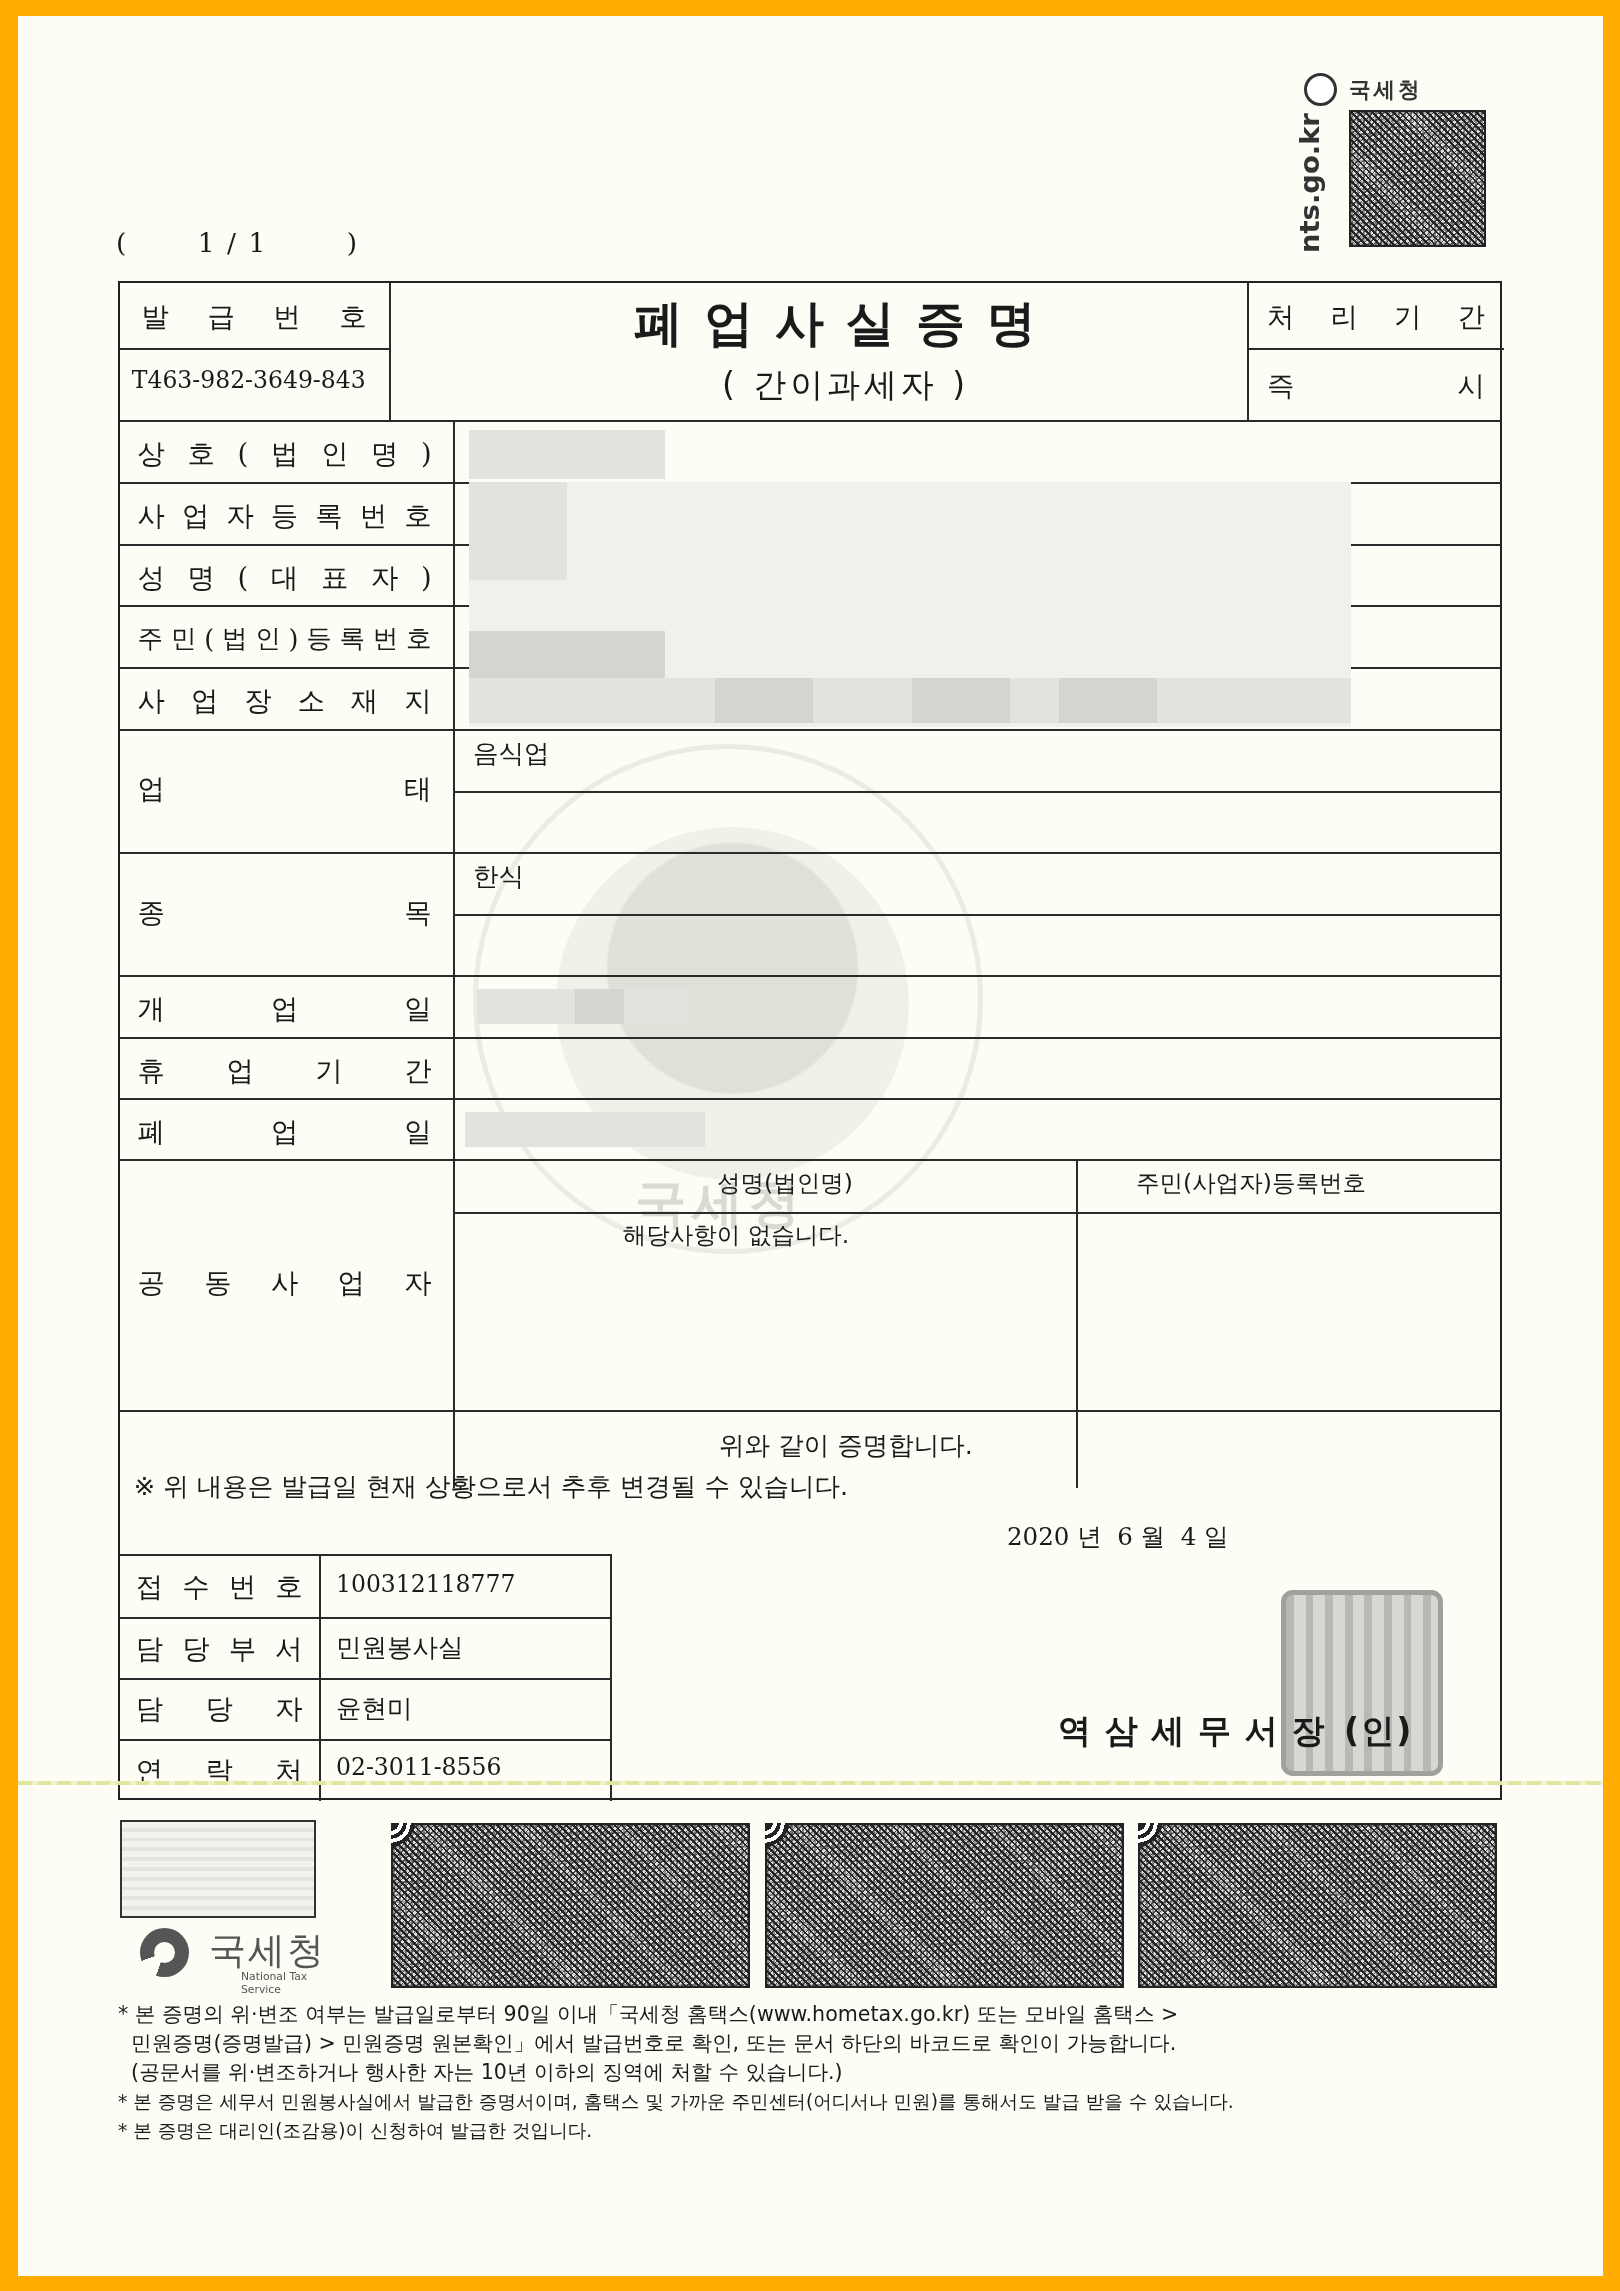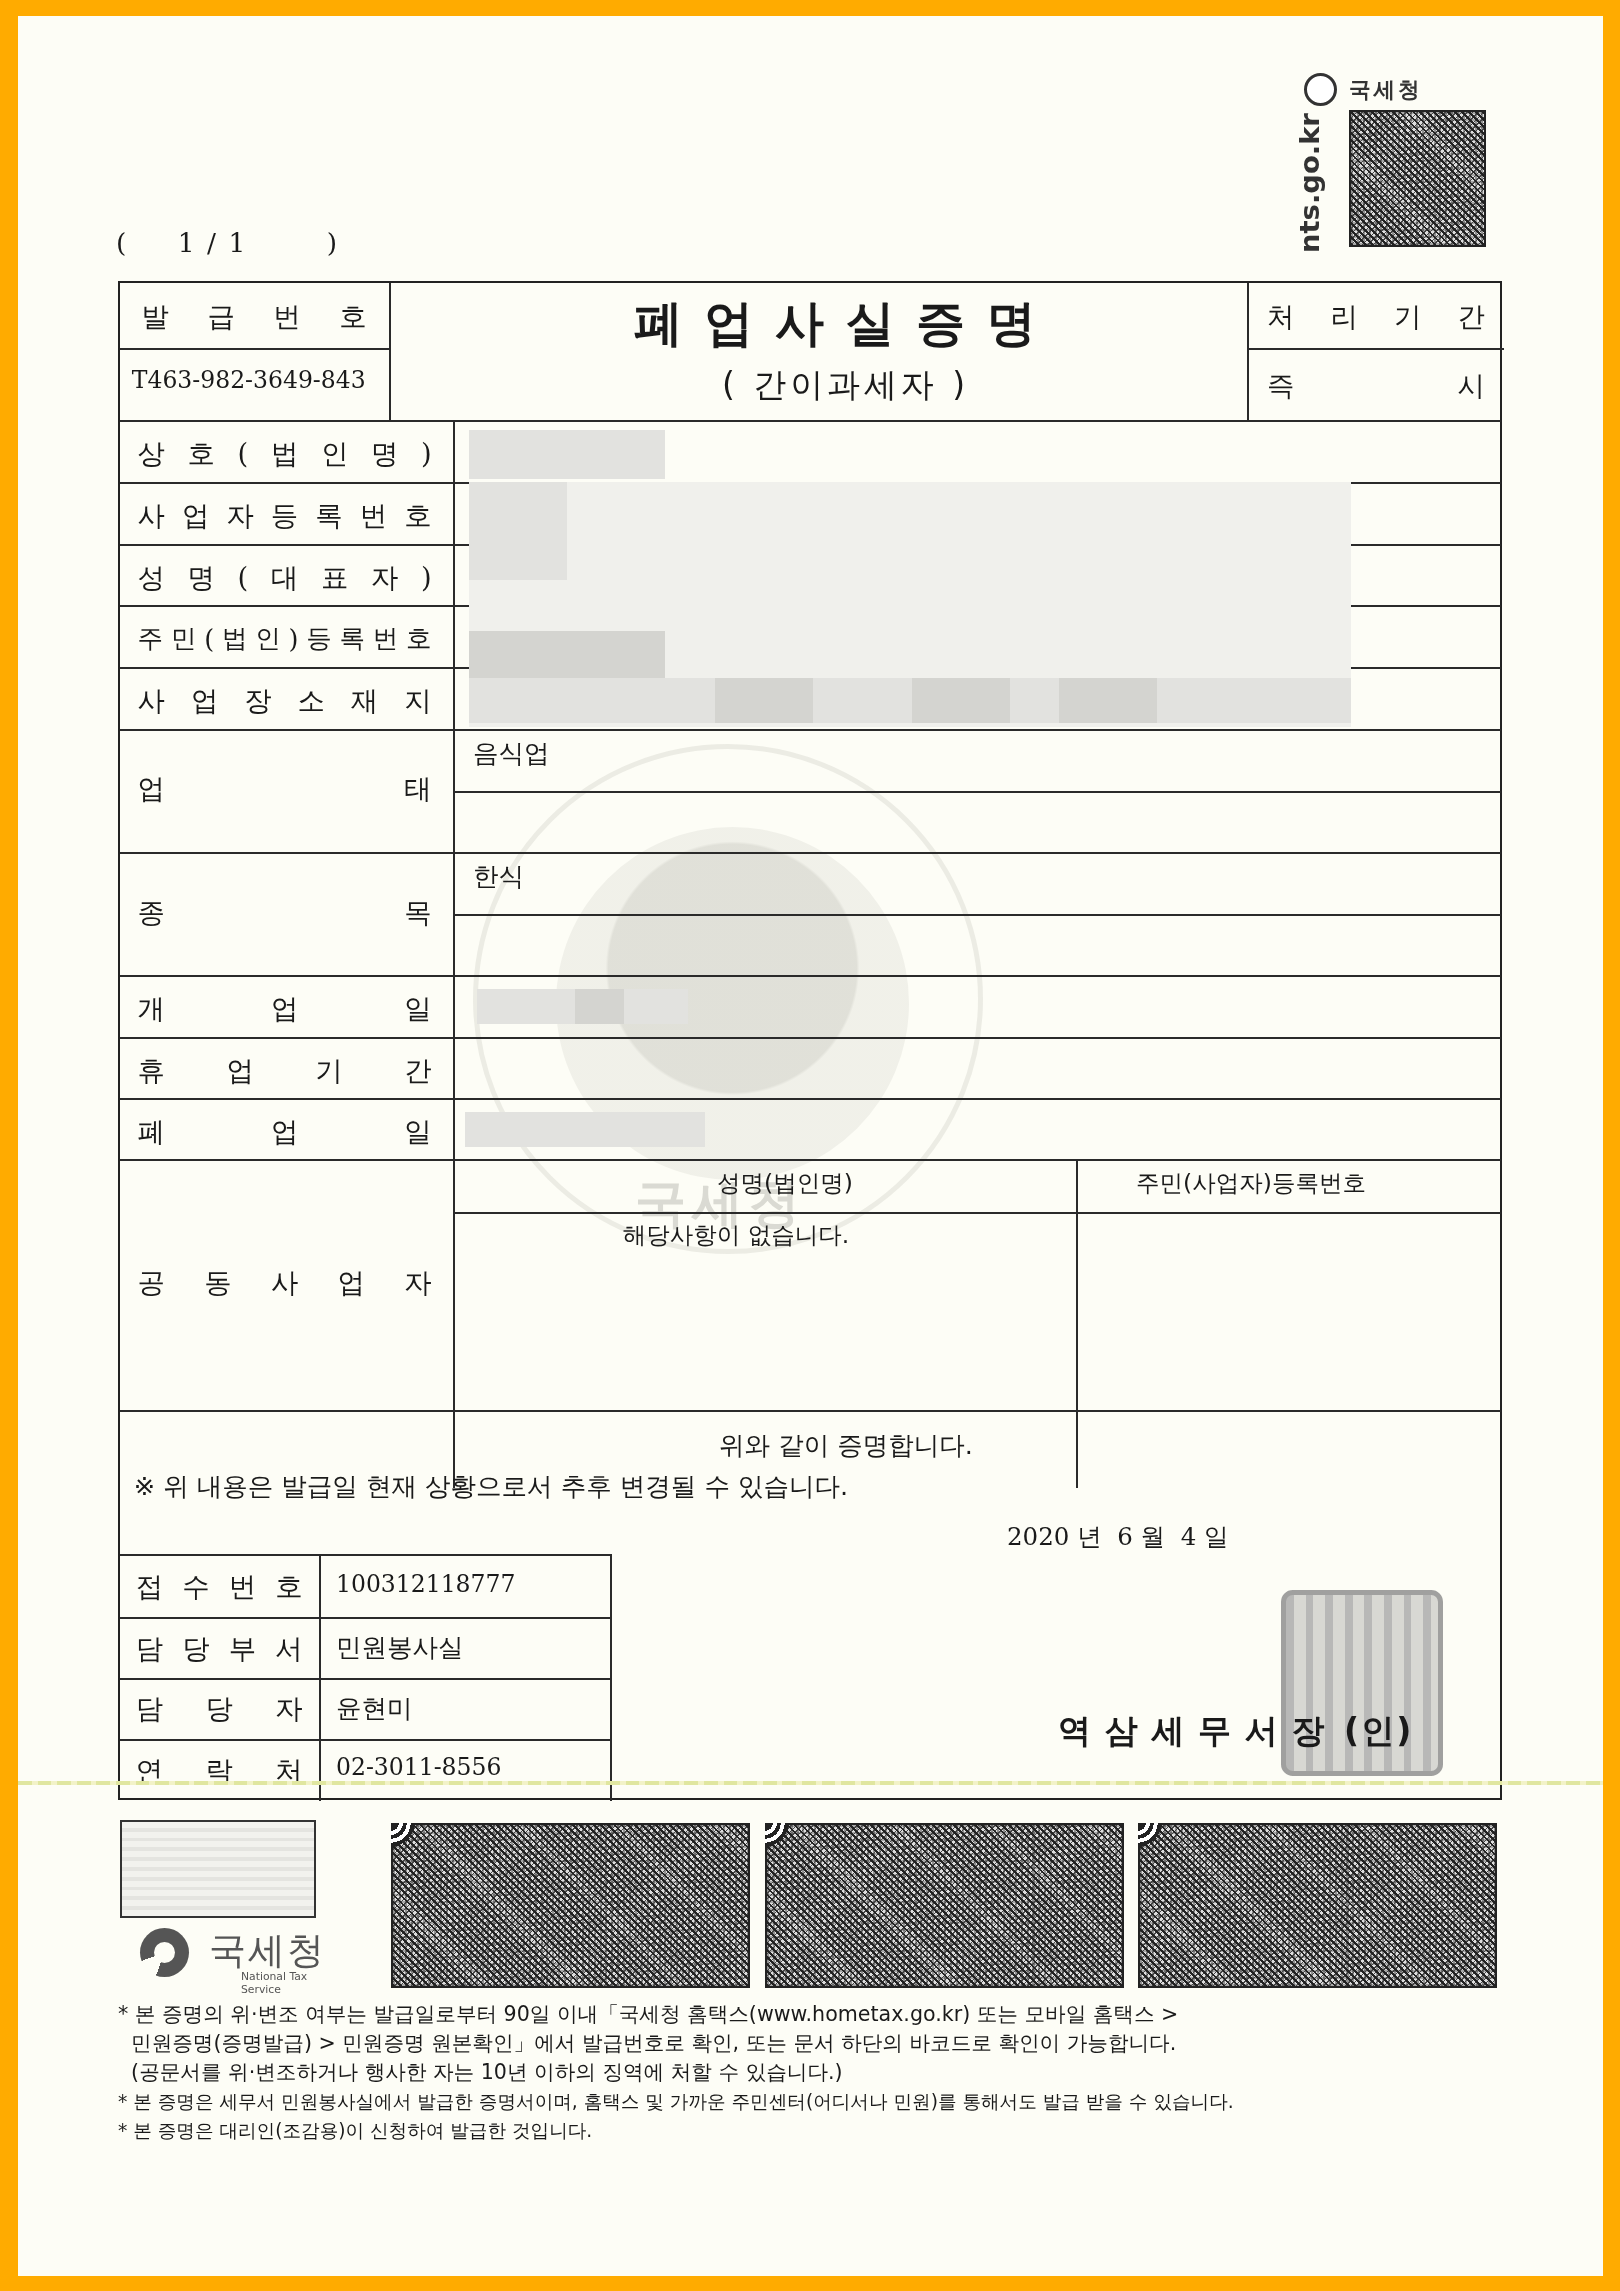--- a/index.html
+++ b/index.html
@@ -120,21 +120,21 @@
   .notes div { white-space: pre; }
   .notes .small { font-size: 18.6px; }
 </style>
 </head>
 <body>
 
 <div class="paper"></div>
 
 <div class="abs pg">
   <span>(</span>
-  <span style="margin-left:39px">1 / 1</span>
+  <span style="margin-left:59px">1 / 1</span>
   <span style="margin-left:69px">)</span>
 </div>
 
 <div class="abs nts-top">
   <div class="nts-face"></div>
   <div class="nts-label">국세청</div>
   <div class="nts-vert">nts.go.kr</div>
   <div class="qr qr-top"></div>
 </div>
 

